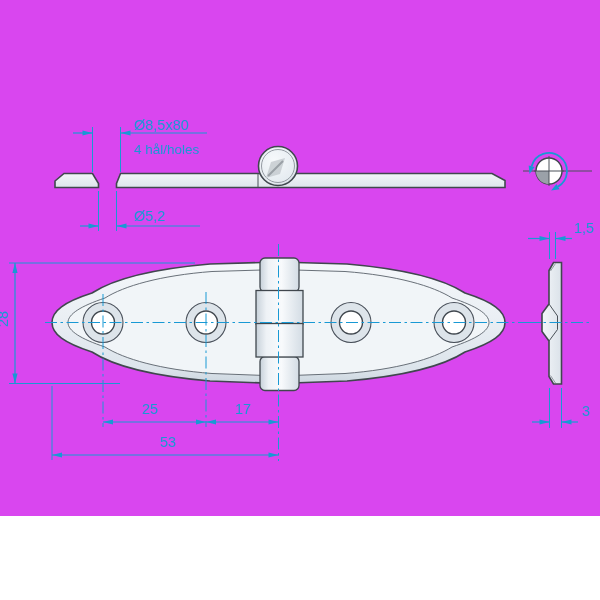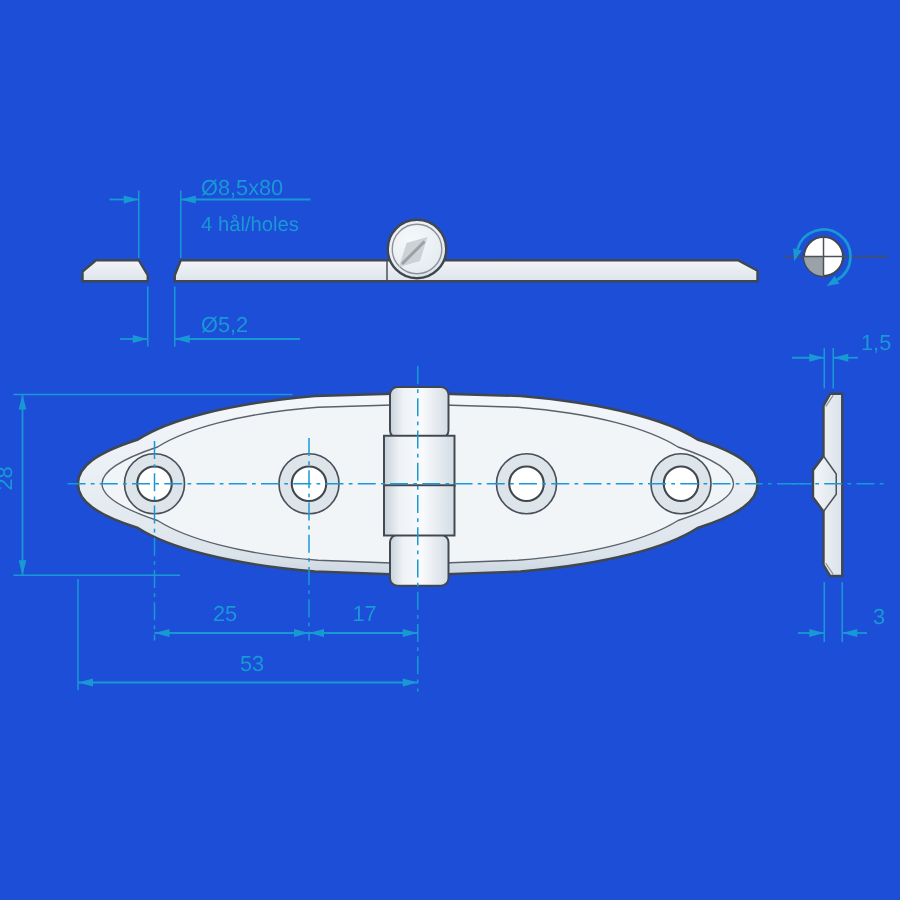--- a/index.html
+++ b/index.html
@@ -1,19 +1,19 @@
 <!DOCTYPE html>
 <html style="--dimension-blue: #1899d4; --outline-ink: #40474e; --metal-light: #f4f7fa; --metal-mid: #e9eef3; --metal-dark: #d3dce4; --quadrant-gray: #9aa1a8; --watermark-gray: #c6cbd0;"><head>
 <meta charset="utf-8">
 <style>
   :root{
     --blue:#1899d4; --ink:#40474e;
   }
   html,body{margin:0;padding:0;background:#ffffff;}
-  .stage{width:600px;height:600px;background:#1d4ed8;position:relative;overflow:hidden;
+  .stage{width:600px;height:516px;background:#d946ef;position:relative;overflow:hidden;
          font-family:"Liberation Sans", sans-serif;}
   svg{display:block;}
   .out{stroke:var(--ink);stroke-width:1.6;}
   .thin{stroke:#4a5158;stroke-width:1;fill:none;}
   .faint{stroke:#8a9198;stroke-width:0.9;fill:none;}
   .dim{stroke:var(--blue);stroke-width:1.2;fill:none;}
   .dimf{fill:var(--blue);stroke:none;}
   .cl{stroke:var(--blue);stroke-width:1;fill:none;stroke-dasharray:12 3.5 2.5 3.5;}
   .ext{stroke:var(--blue);stroke-width:1;fill:none;}
   .dimtext{fill:var(--blue);font-family:"Liberation Sans",sans-serif;font-size:14.5px;}

